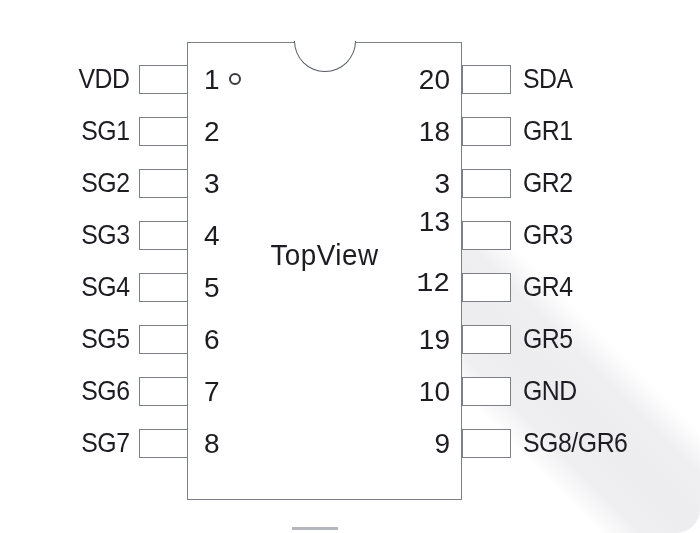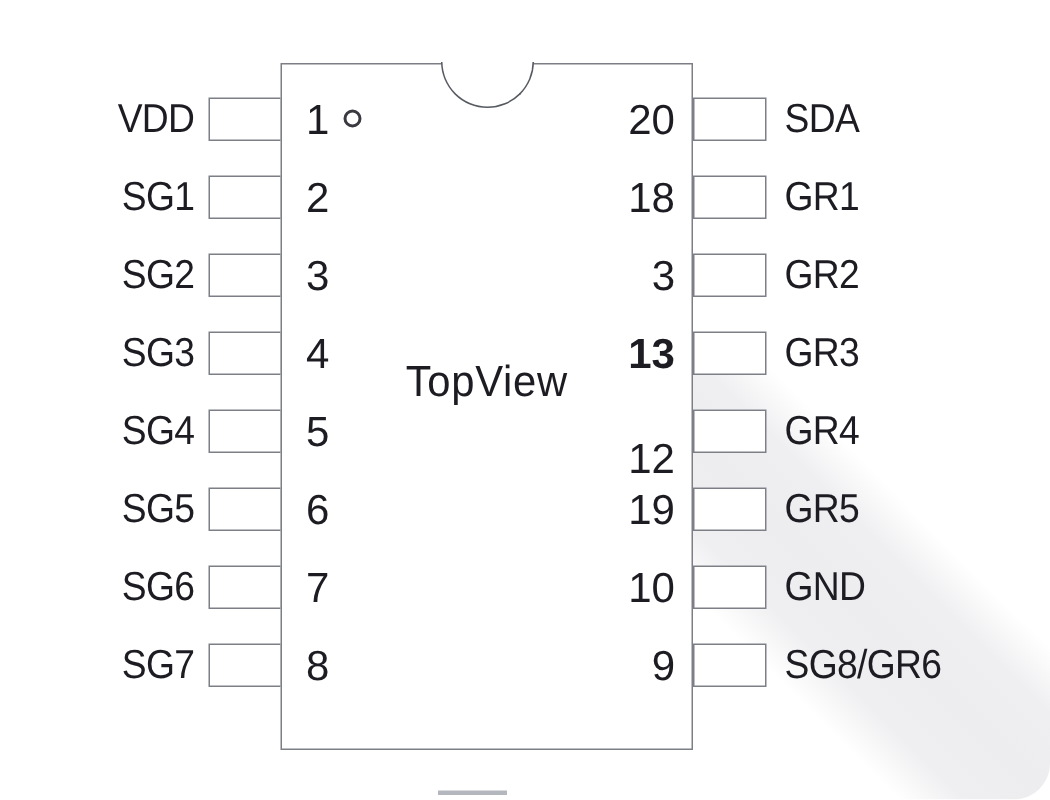--- a/index.html
+++ b/index.html
@@ -186,22 +186,22 @@
       <div class="pin-num left" style="top: 117px;">2</div>
       <div class="pin-num left" style="top: 169px;">3</div>
       <div class="pin-num left" style="top: 221px;">4</div>
       <div class="pin-num left" style="top: 273px;">5</div>
       <div class="pin-num left" style="top: 325px;">6</div>
       <div class="pin-num left" style="top: 377px;">7</div>
       <div class="pin-num left" style="top: 429px;">8</div>
       <div class="pin-num right" style="top: 65px;">20</div>
       <div class="pin-num right" style="top: 117px;">18</div>
       <div class="pin-num right" style="top: 169px;">3</div>
-      <div class="pin-num right" style="top: 221px; font-weight: bold;">13</div>
-      <div class="pin-num right" style="top: 291px;">12</div>
+      <div class="pin-num right" style="top: 207px;">13</div>
+      <div class="pin-num right" style="top: 269px; font-family: Liberation Mono, monospace;">12</div>
       <div class="pin-num right" style="top: 325px;">19</div>
       <div class="pin-num right" style="top: 377px;">10</div>
       <div class="pin-num right" style="top: 429px;">9</div>
     </div>
 
   <div class="pin1-dot" id="pin1-dot" style="top: 73px;"></div>
 
   <div class="top-view" id="top-view" style="top: 239px;">TopView</div>
 
   <div id="right-group">

